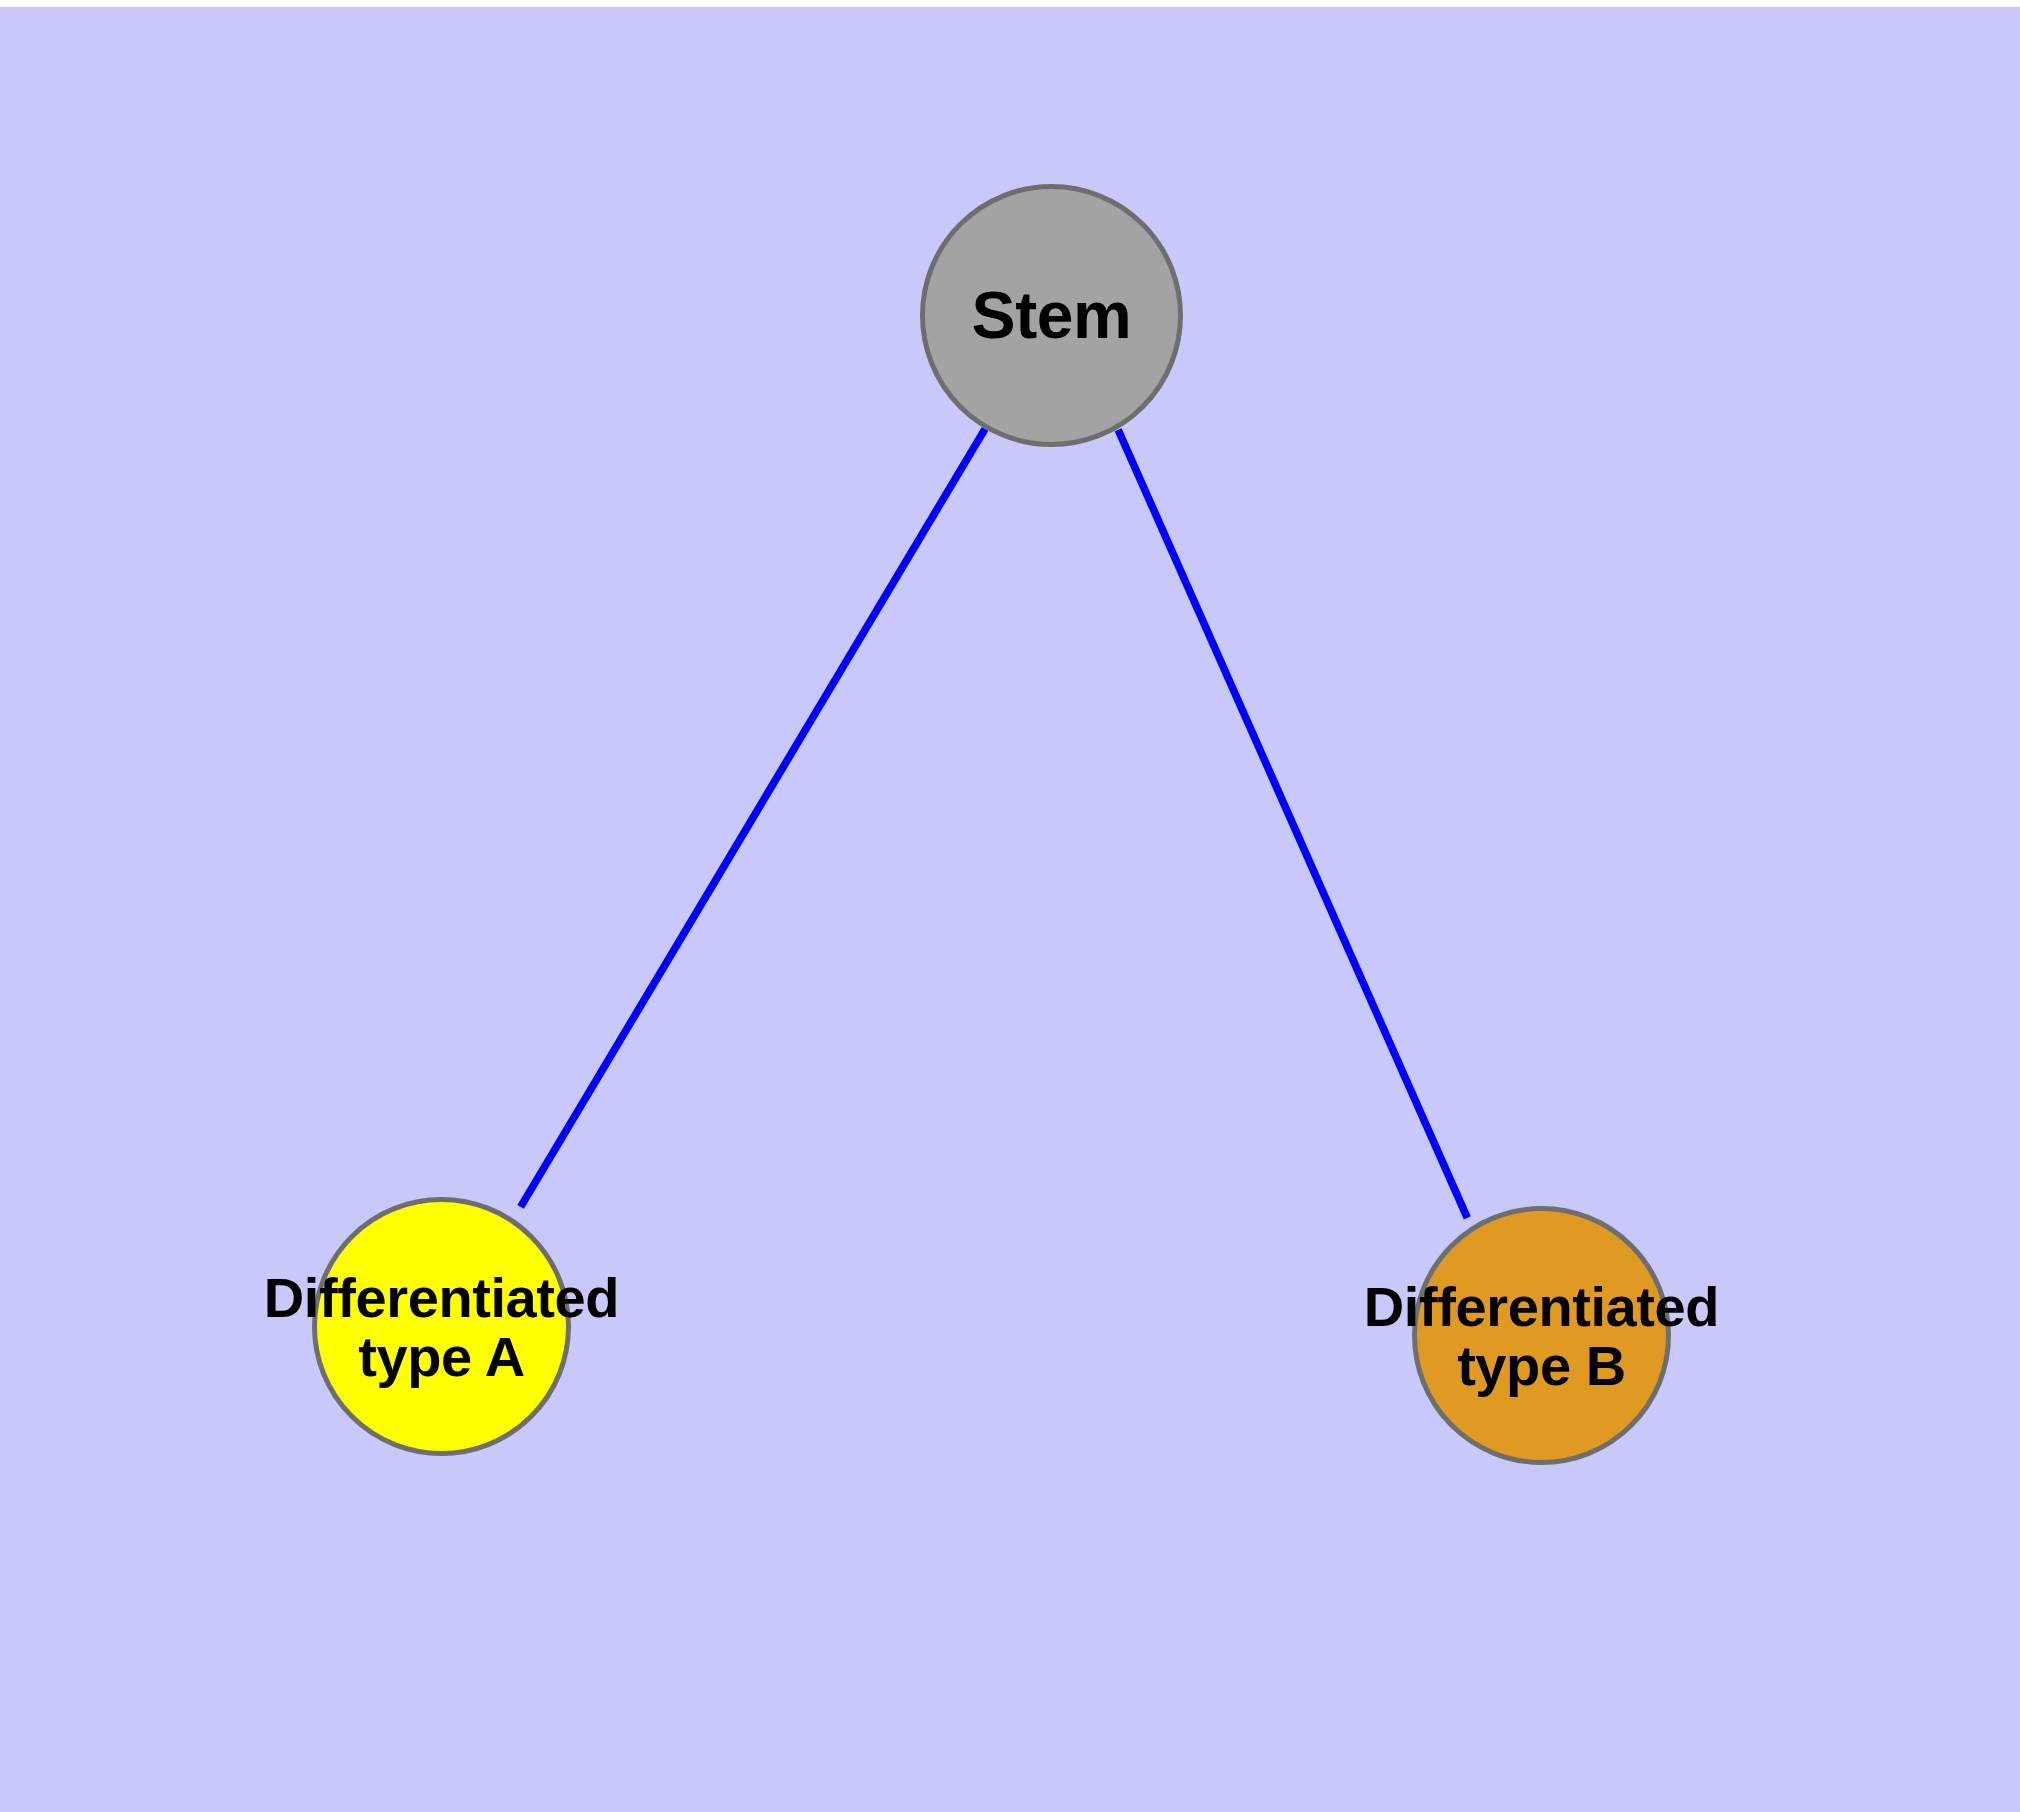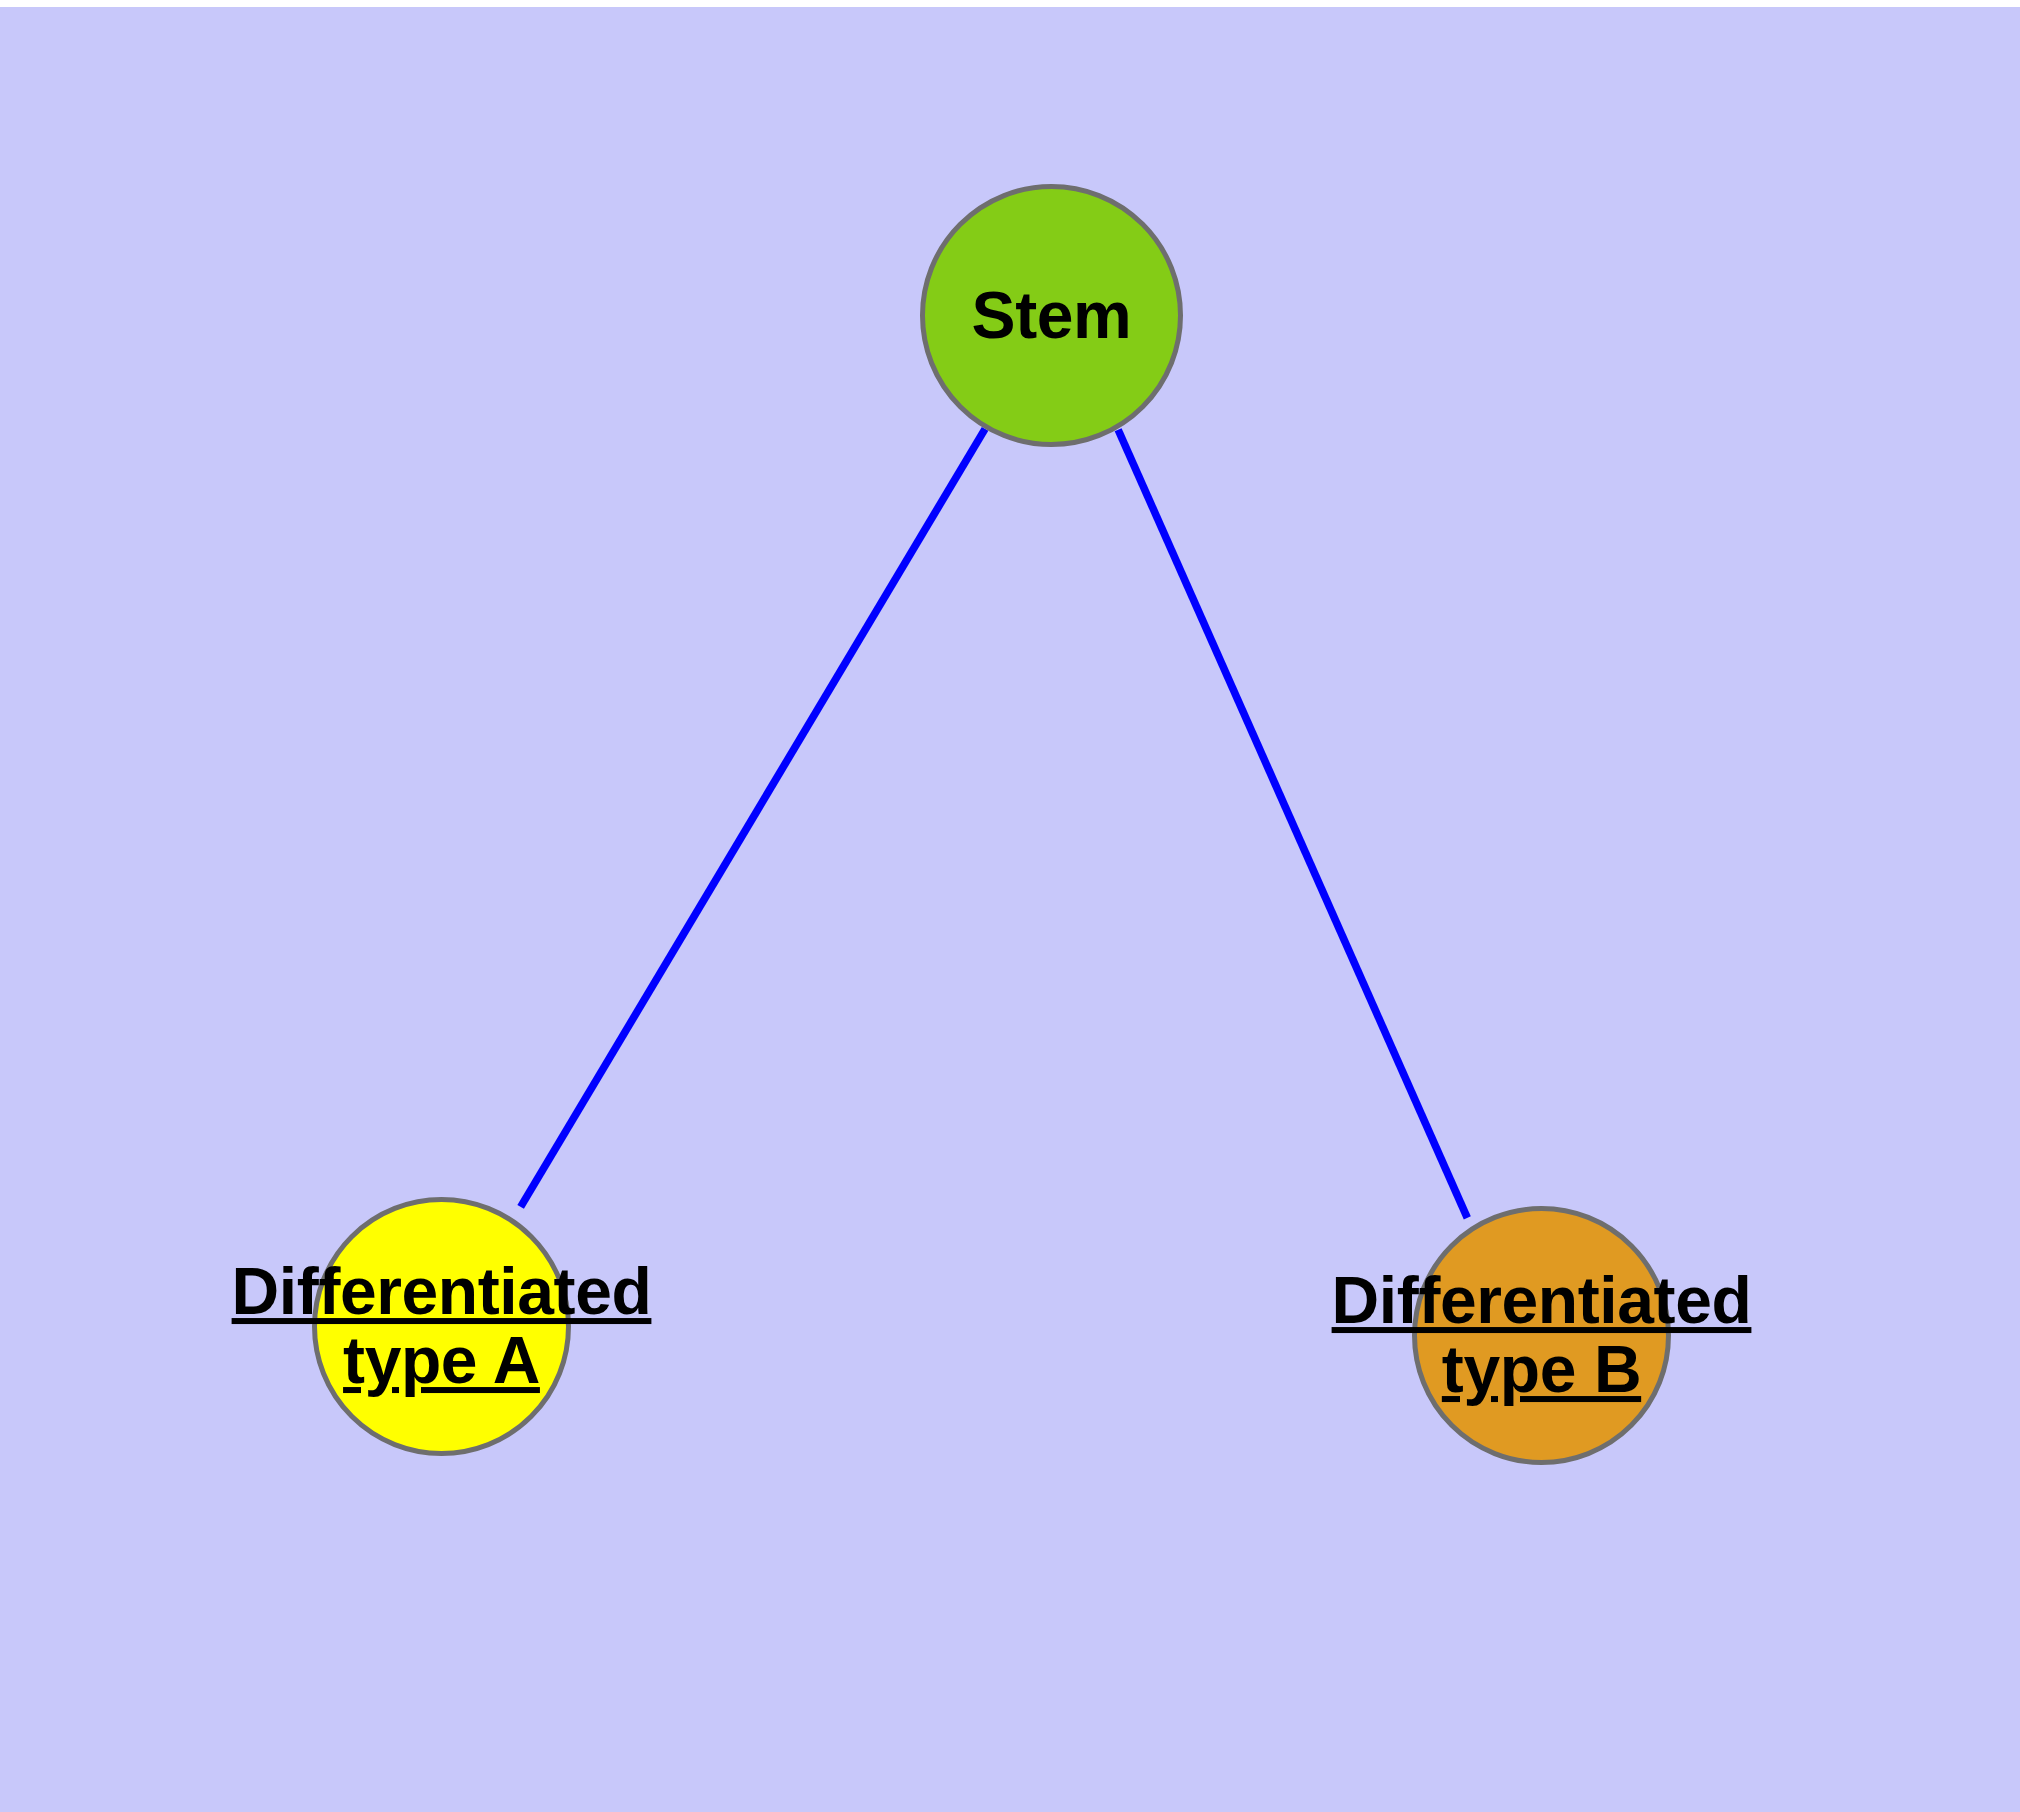--- a/index.html
+++ b/index.html
@@ -52,42 +52,41 @@
     color: #000000;
     font-weight: bold;
     line-height: 1.06;
     letter-spacing: -0.4px;
   }
   #node-stem {
     left: 920px;
     top: 184px;
     width: 263px;
     height: 263px;
-    background: #84cc16;
+    background: #a3a3a3;
   }
   #label-stem {
     font-size: 66px;
   }
   #node-diff-a {
     left: 312px;
     top: 1197px;
     width: 259px;
     height: 259px;
     background: #ffff00;
   }
   #node-diff-b {
     left: 1412px;
     top: 1206px;
     width: 259px;
     height: 259px;
     background: #e09a22;
   }
   #label-diff-a, #label-diff-b {
-    font-size: 66px;
-    text-decoration: underline;
+    font-size: 56px;
   }
 </style>
 </head>
 <body>
 
 <div id="graph-canvas">
 
   <div id="graph-bg"></div>
 
   <svg id="edge-layer" viewBox="0 0 2384 2138">

